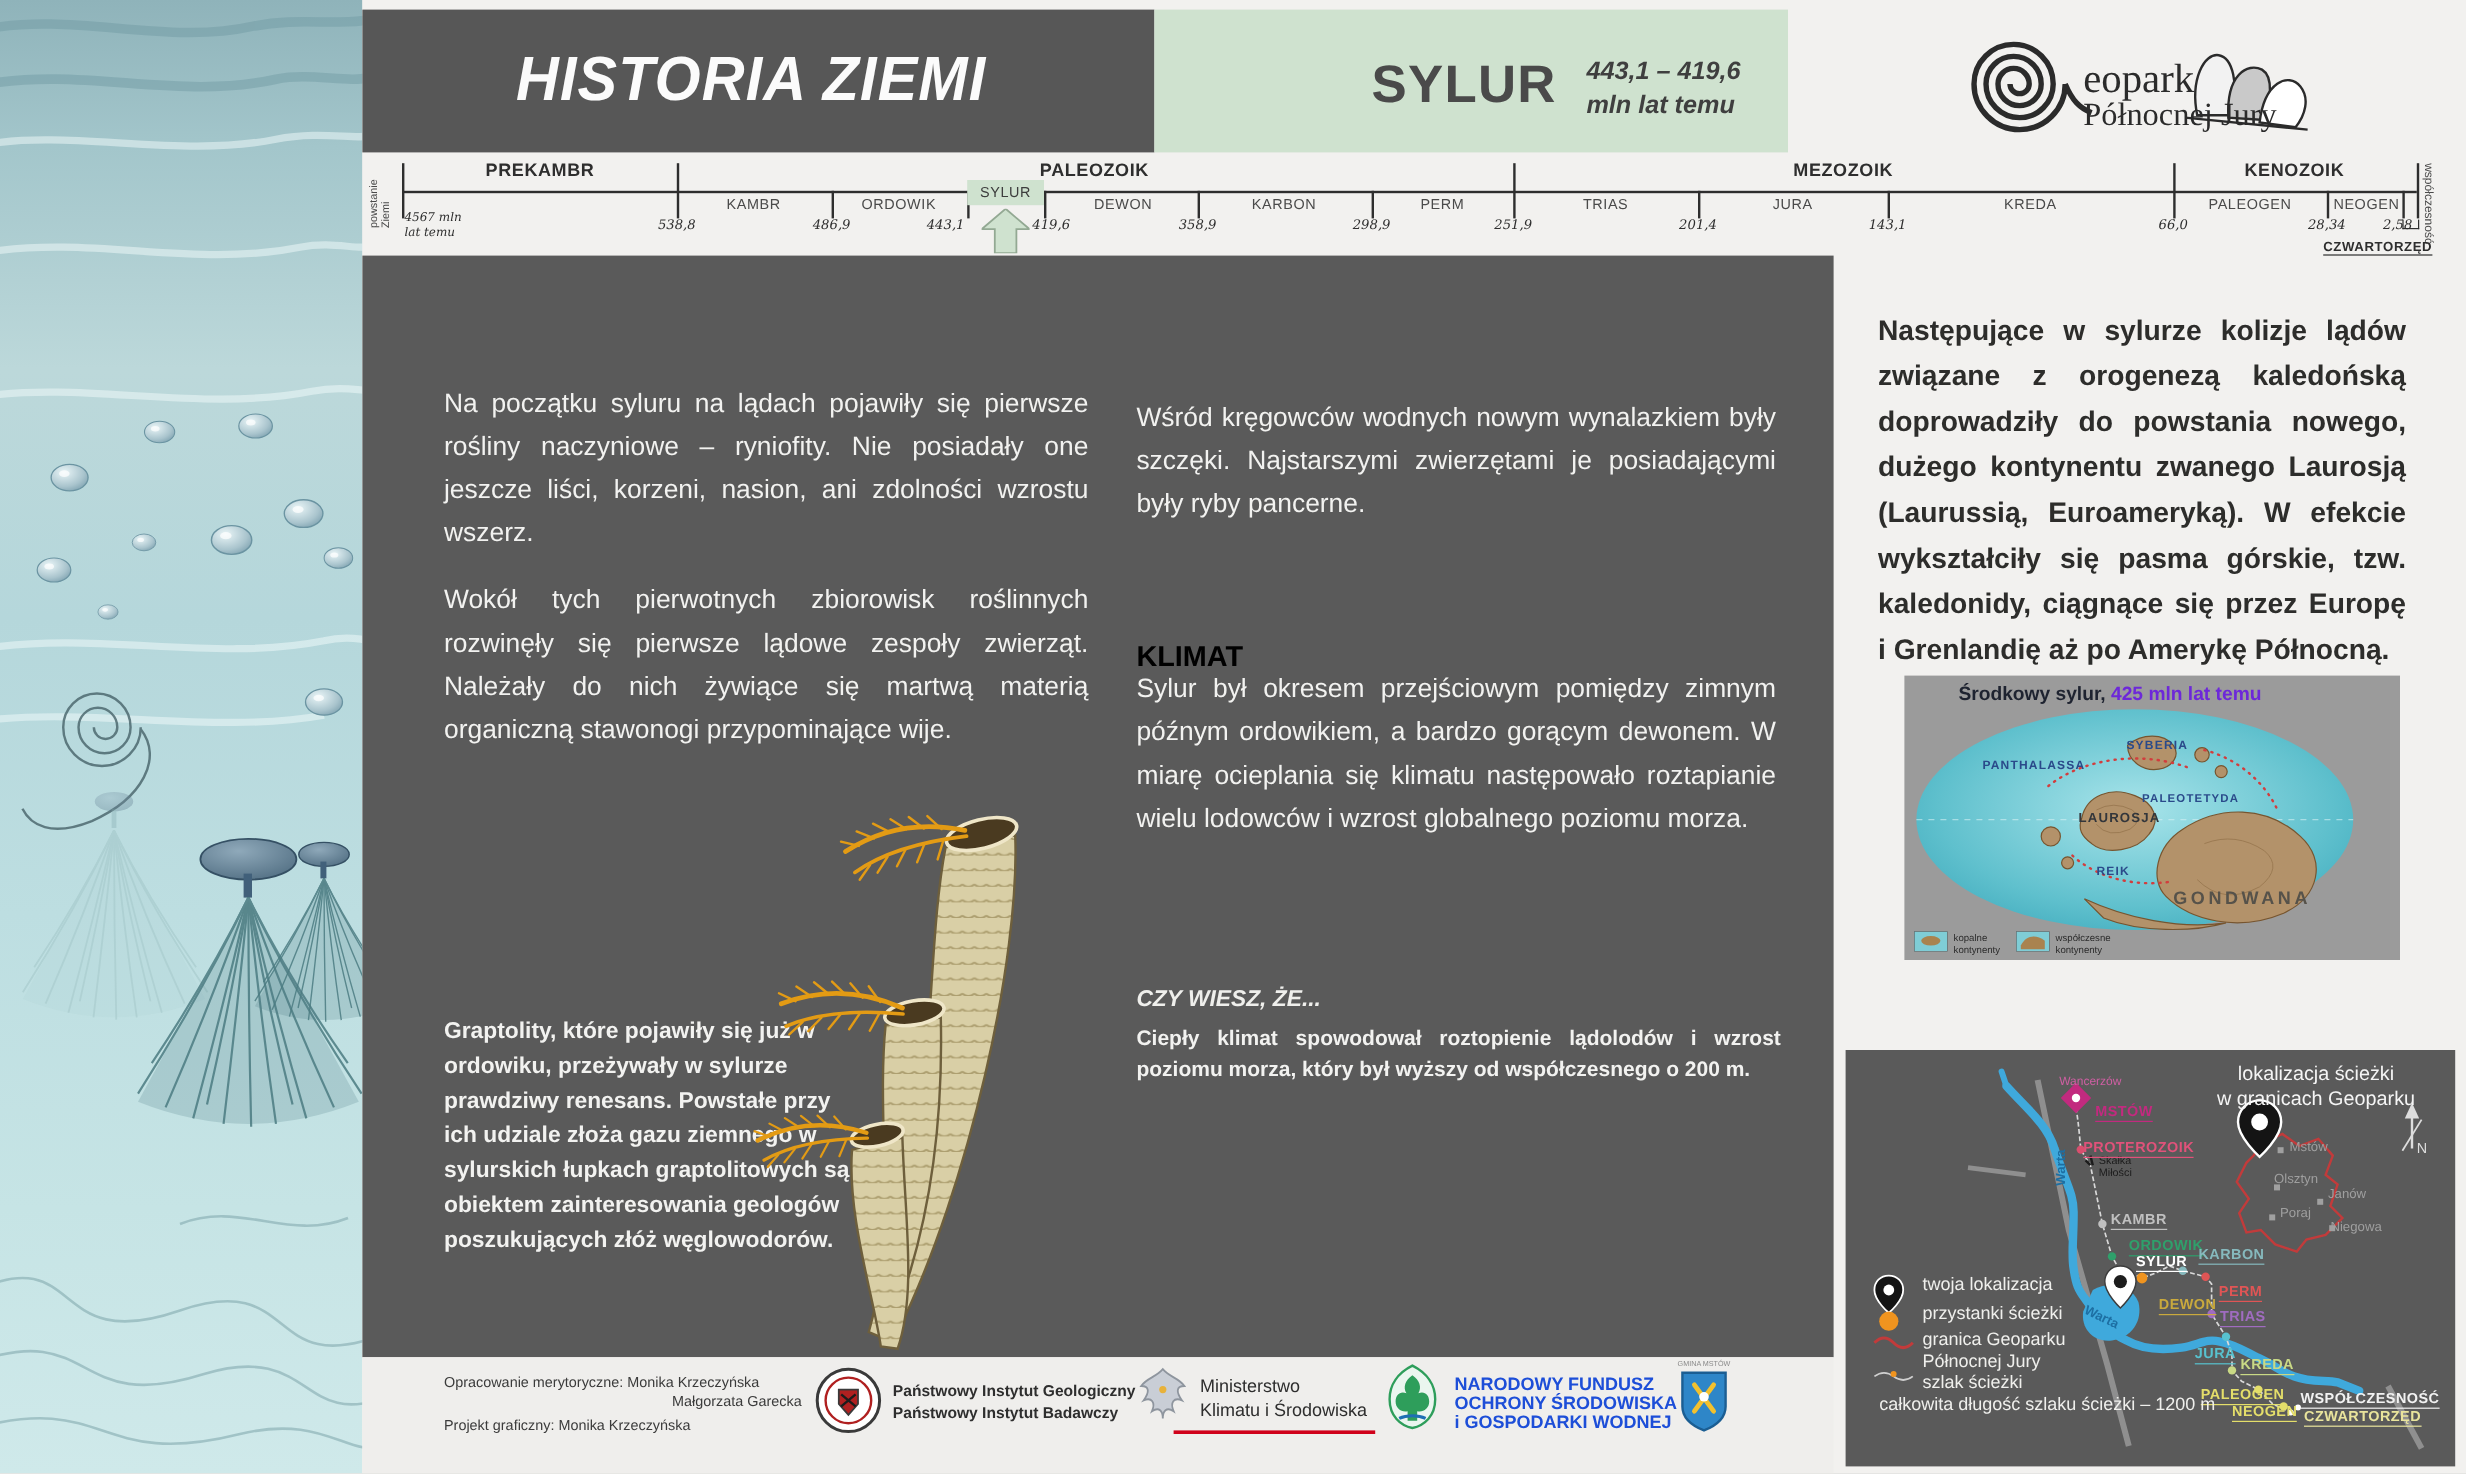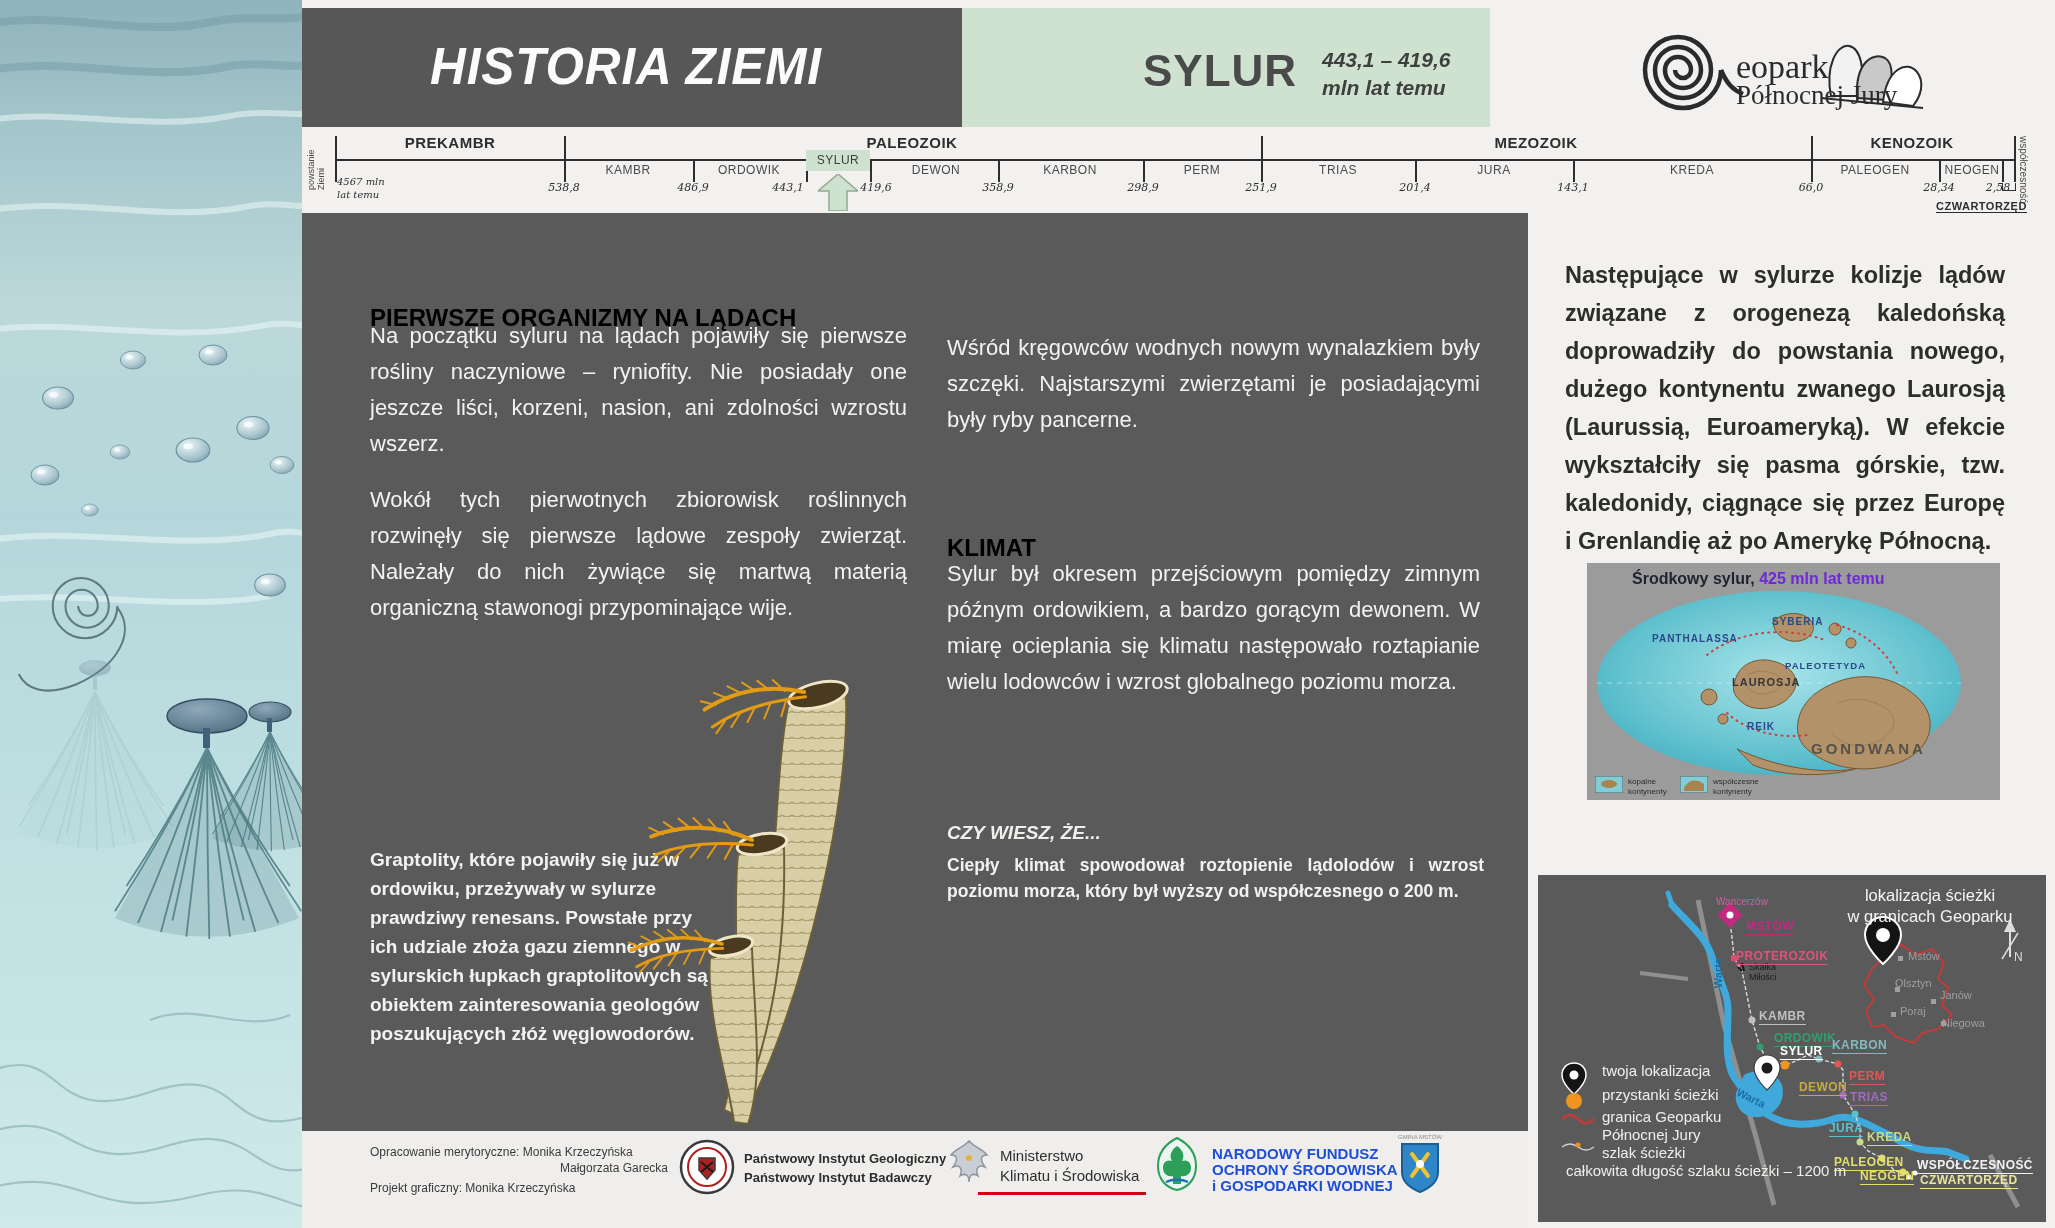--- a/index.html
+++ b/index.html
@@ -237,21 +237,20 @@
       <polygon points="20,0 40,17 29,17 29,37 11,37 11,17 0,17" fill="#cfe2cf" stroke="#93a993" stroke-width="1.5"></polygon>
     </svg>
 
     <div class="abs vtext" style="left:2018px;top:136px;height:70px;font-size:10px">współczesność</div>
     <div class="abs" style="left:2002px;top:183px;width:14px;height:8px;border-left:1px solid #2e2e2e;border-right:1px solid #2e2e2e;border-bottom:1px solid #2e2e2e"></div>
     <div class="abs" style="left:1936px;top:196px"><span class="czw">CZWARTORZĘD</span></div>
   </div>
 
   <div class="abs panel"></div>
 
-  <h2 class="abs" style="left:370px;top:284px;width:545px">PIERWSZE ORGANIZMY NA LĄDACH</h2>
   <p class="abs p-main j" style="left:370px;top:482px;width:537px">Wokół tych pierwotnych zbiorowisk roślinnych rozwinęły się pierwsze lądowe zespoły zwierząt. Należały do nich żywiące się martwą materią organiczną stawonogi przypominające wije.</p>
   <p class="abs p-main j" style="left:370px;top:318px;width:537px">Na początku syluru na lądach pojawiły się pierwsze rośliny naczyniowe – ryniofity. Nie posiadały one jeszcze liści, korzeni, nasion, ani zdolności wzrostu wszerz.</p>
   <p class="abs p-cap" style="left:370px;top:845px;width:342px">Graptolity, które pojawiły się już w ordowiku, przeżywały w sylurze prawdziwy renesans. Powstałe przy ich udziale złoża gazu ziemnego w sylurskich łupkach graptolitowych są obiektem zainteresowania geologów poszukujących złóż węglowodorów.</p>
 
   <svg class="abs" style="left:612px;top:648px" width="352" height="482" viewBox="0 0 352 482">
     <defs>
       <pattern id="ribs" width="10" height="13" patternUnits="userSpaceOnUse">
         <rect width="10" height="13" fill="#d9cfa6"></rect>
         <path d="M0,11 Q5,15 10,11" stroke="#ad9f70" stroke-width="1.6" fill="none"></path>
       </pattern>

